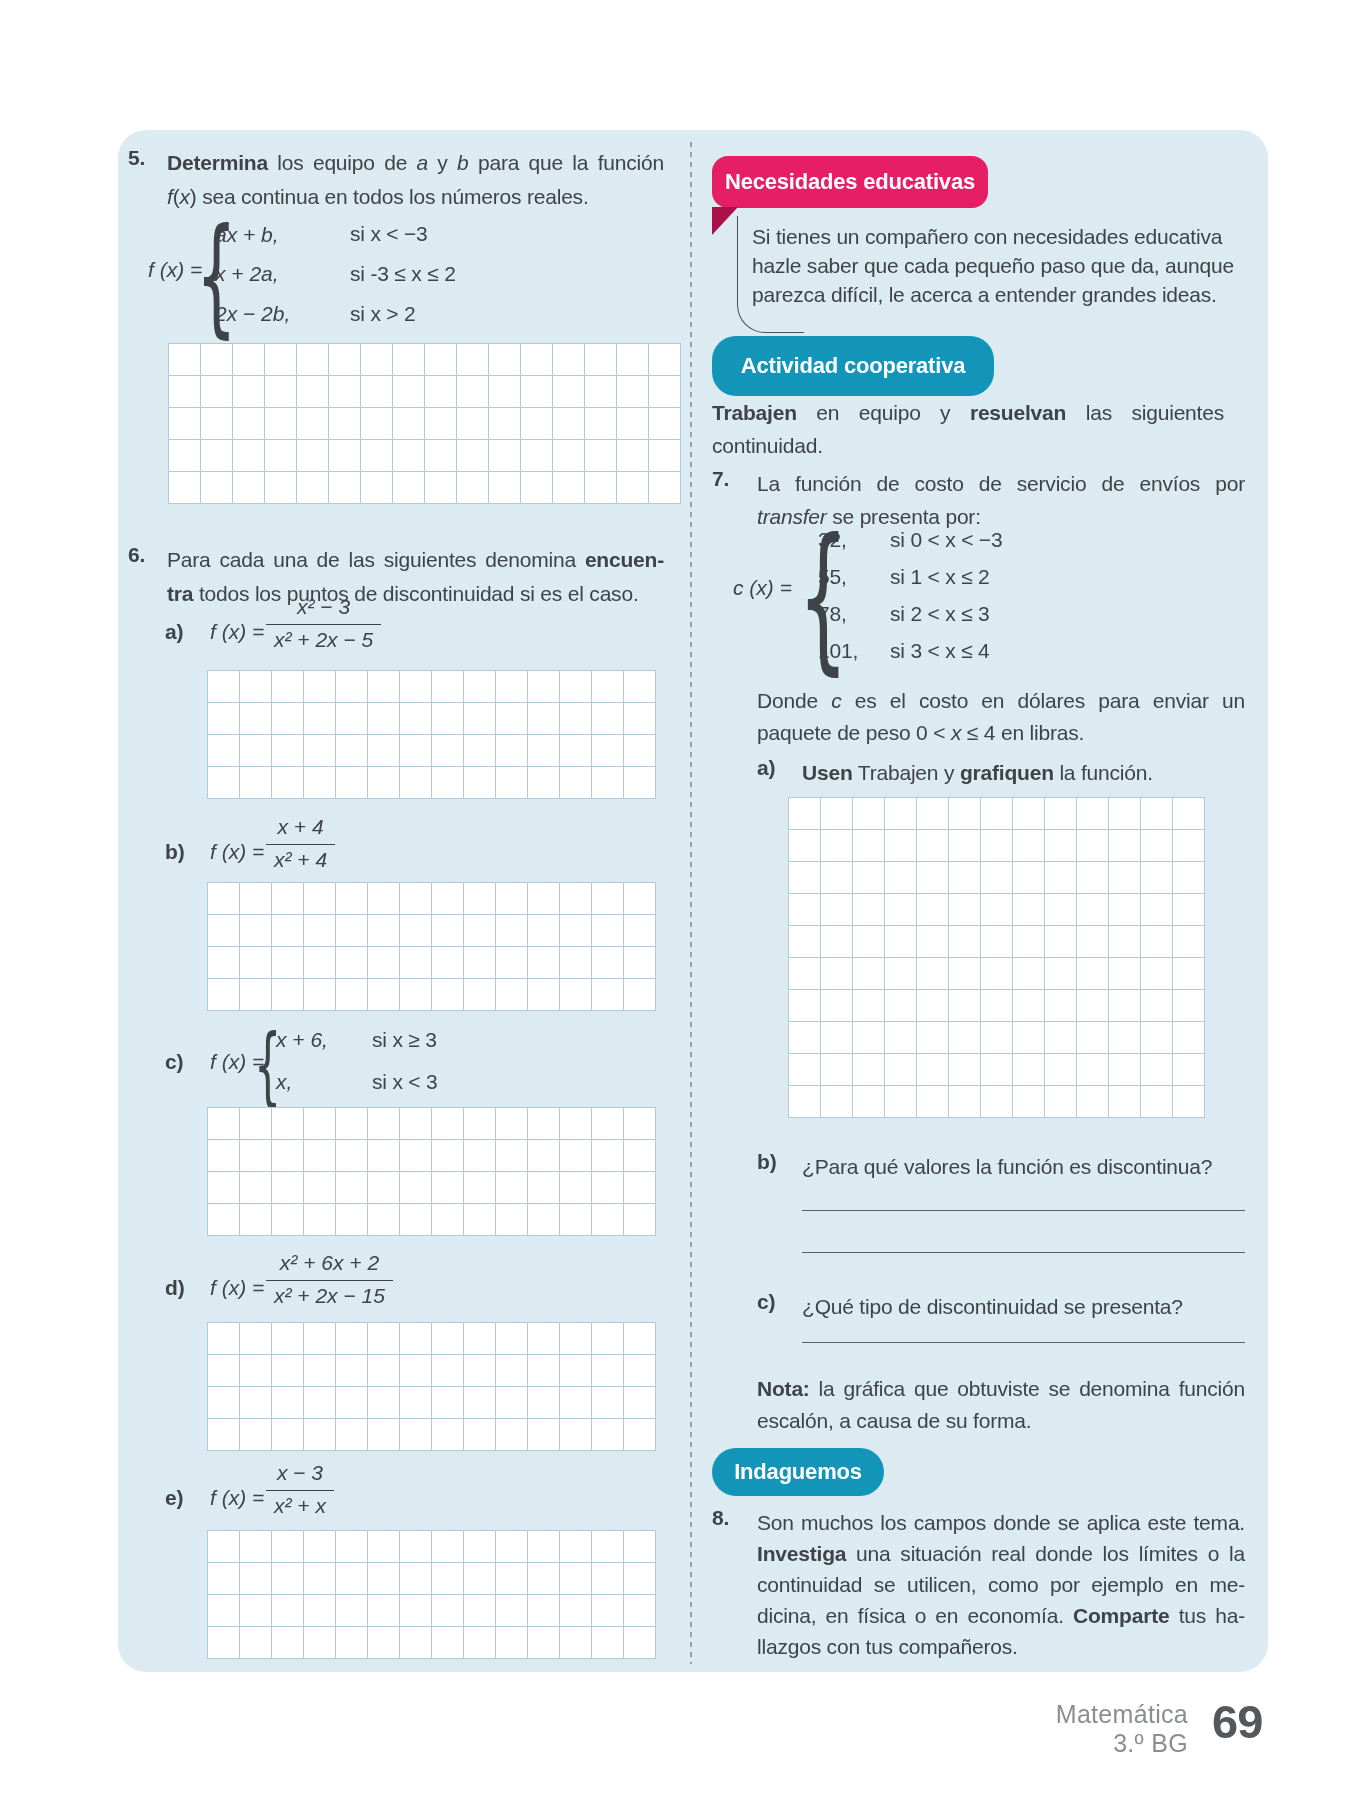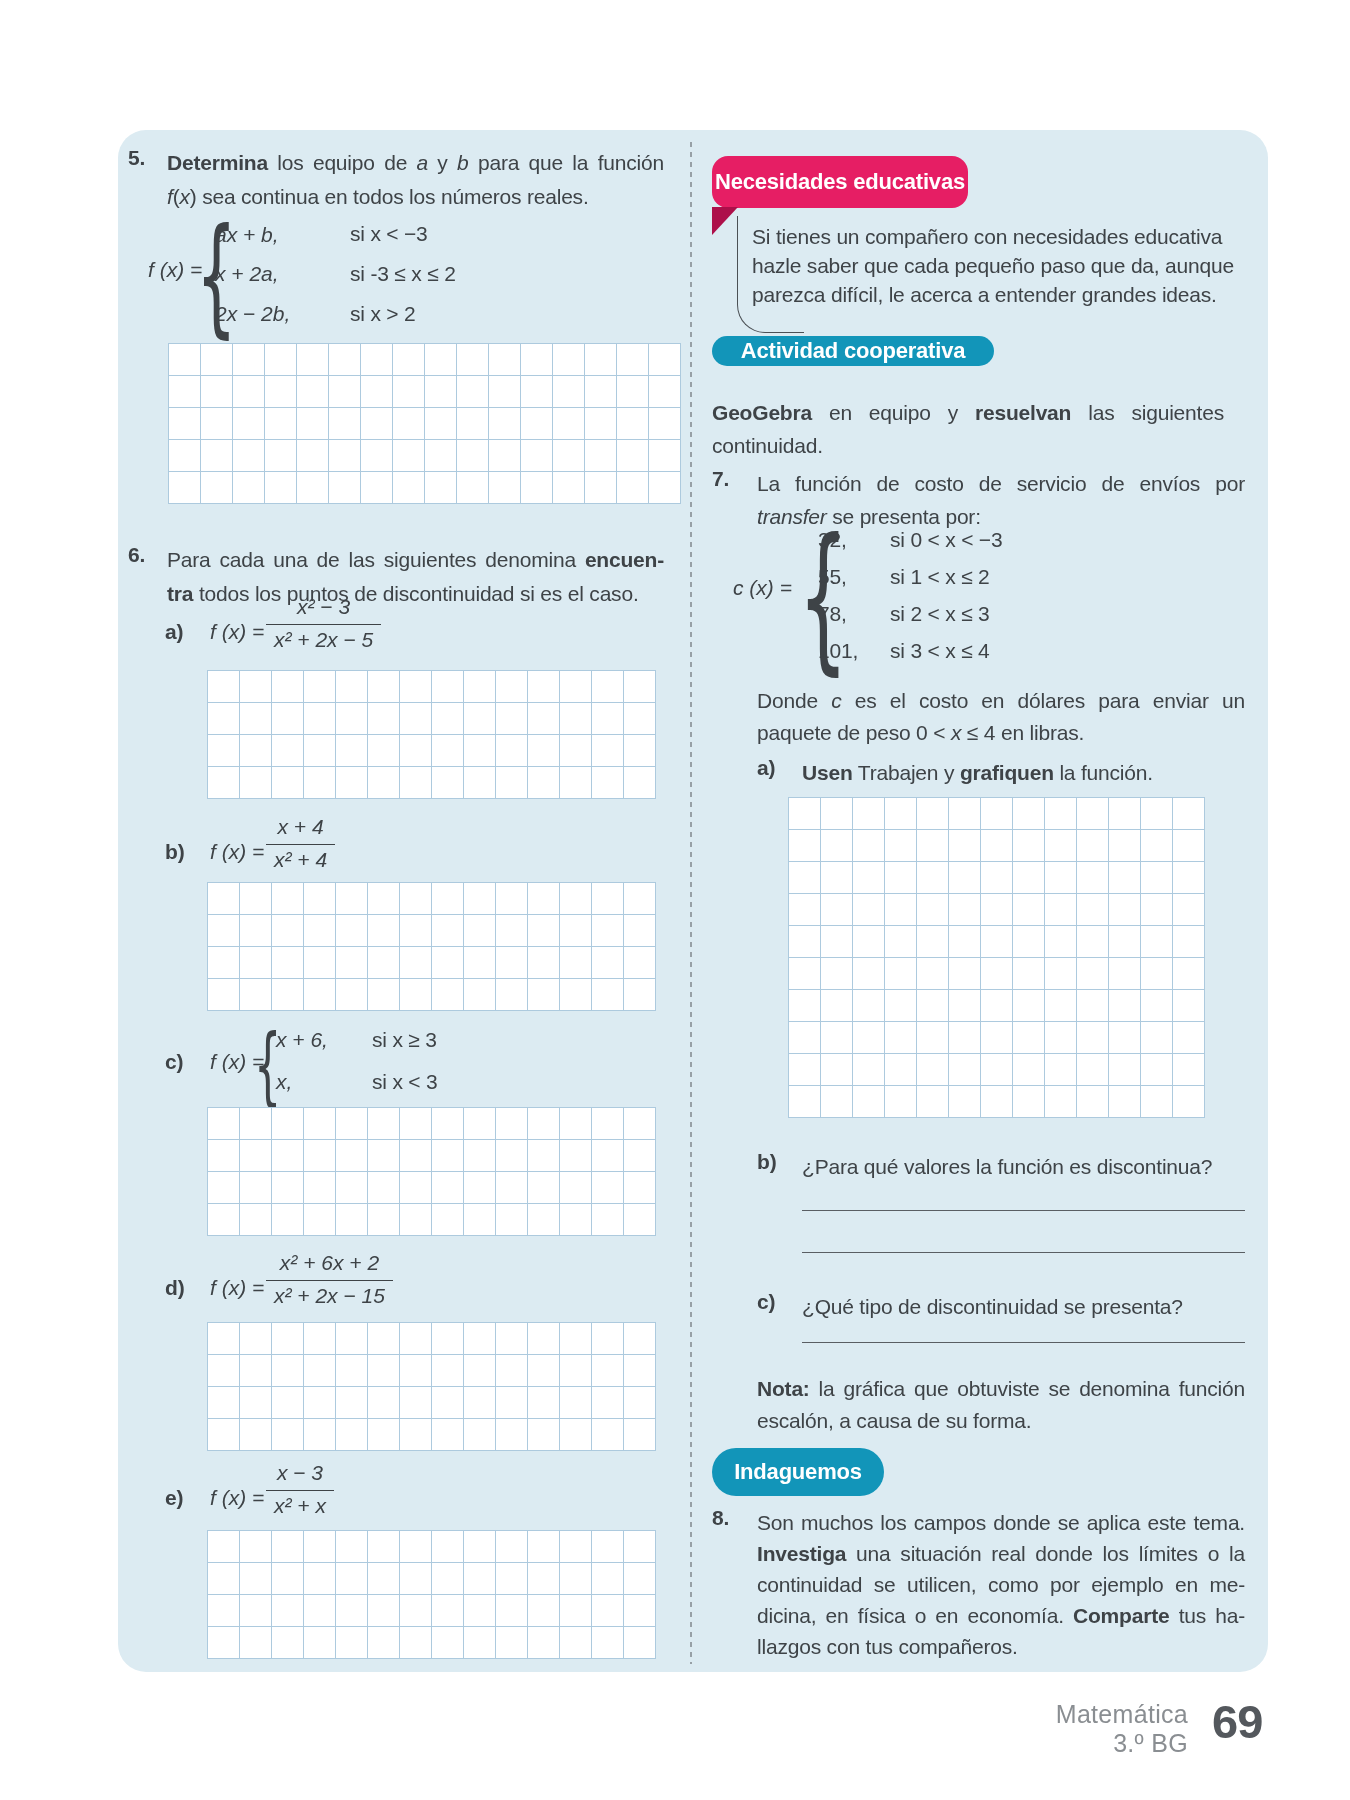--- a/index.html
+++ b/index.html
@@ -484,29 +484,29 @@
     <div class="cell"></div>
     <div class="cell"></div>
     <div class="cell"></div>
     <div class="cell"></div>
     <div class="cell"></div>
     <div class="cell"></div>
     <div class="cell"></div>
     <div class="cell"></div>
   </div>
 
-<div class="abs badge badge-pink" style="left:712px;top:156px;width:256px;height:52px">Necesidades educativas</div>
+<div class="abs badge badge-pink" style="left:712px;top:156px;width:276px;height:52px">Necesidades educativas</div>
 <div class="abs tail" style="left:712px;top:207px"></div>
 <div class="abs curve" style="left:737px;top:216px;width:66px;height:116px"></div>
 <div class="abs bt" style="left:752px;top:220px">Si tienes un compañero con necesidades educativa</div>
 <div class="abs bt" style="left:752px;top:249px">hazle saber que cada pequeño paso que da, aunque</div>
 <div class="abs bt" style="left:752px;top:278px">parezca difícil, le acerca a entender grandes ideas.</div>
 
-<div class="abs badge badge-teal" style="left:712px;top:336px;width:282px;height:30px">Actividad cooperativa</div>
-<div class="abs bt jl" style="left:712px;top:396px;width:512px"><span class="b">GeoGebra</span><span> en equipo y </span><span class="b">resuelvan</span><span> las siguientes</span></div>
+<div class="abs badge badge-teal" style="left:712px;top:336px;width:282px;height:60px">Actividad cooperativa</div>
+<div class="abs bt jl" style="left:712px;top:396px;width:512px"><span class="b">Trabajen</span><span> en equipo y </span><span class="b">resuelvan</span><span> las siguientes</span></div>
 <div class="abs bt wrapln" style="left:712px;top:429px;width:512px"><span>continuidad.</span></div>
 
 <div class="abs numlab" style="left:712px;top:467px">7.</div>
 <div class="abs bt jl" style="left:757px;top:467px;width:488px"><span>La función de costo de servicio de envíos por</span></div>
 <div class="abs bt wrapln" style="left:757px;top:500px;width:488px"><span class="i">transfer</span><span> se presenta por:</span></div>
 
 <div class="abs math" style="left:733px;top:576px">c (x) =</div>
 <div class="abs brace" style="left:798px;top:518px;font-size:158px">{</div>
 <div class="abs cond" style="left:818px;top:528px">32,</div>
 <div class="abs cond" style="left:890px;top:528px">si 0 &lt; x &lt; −3</div>

